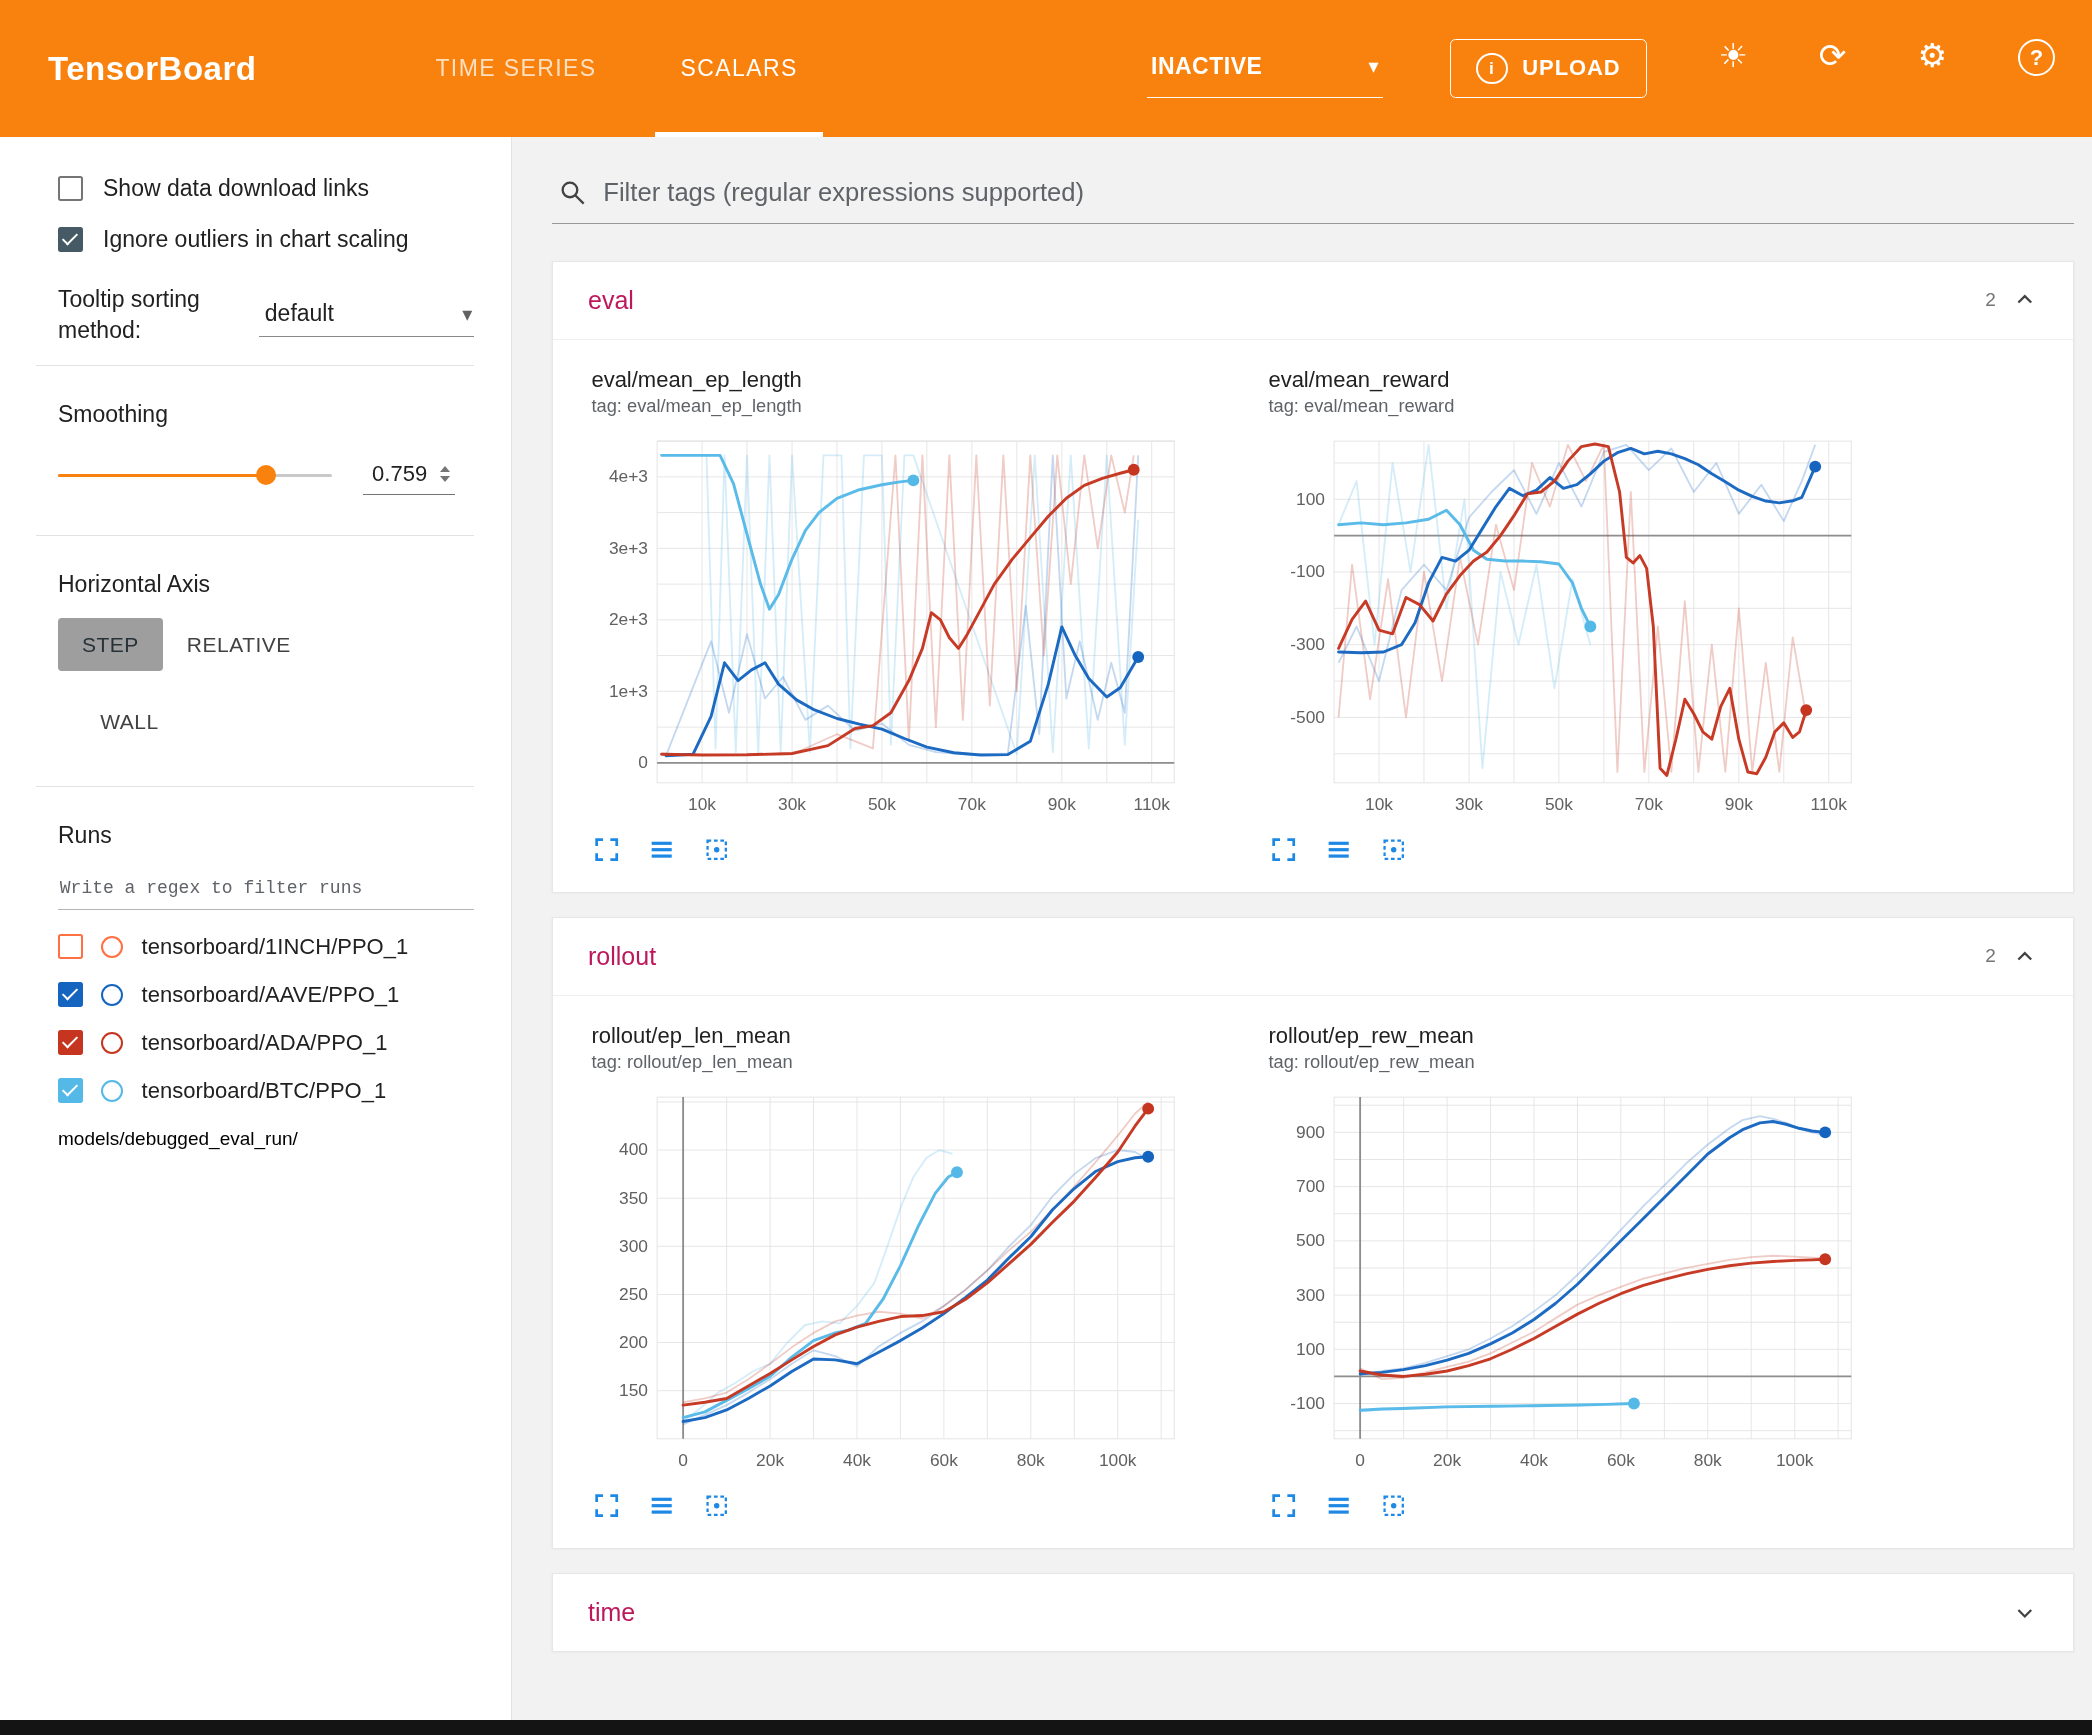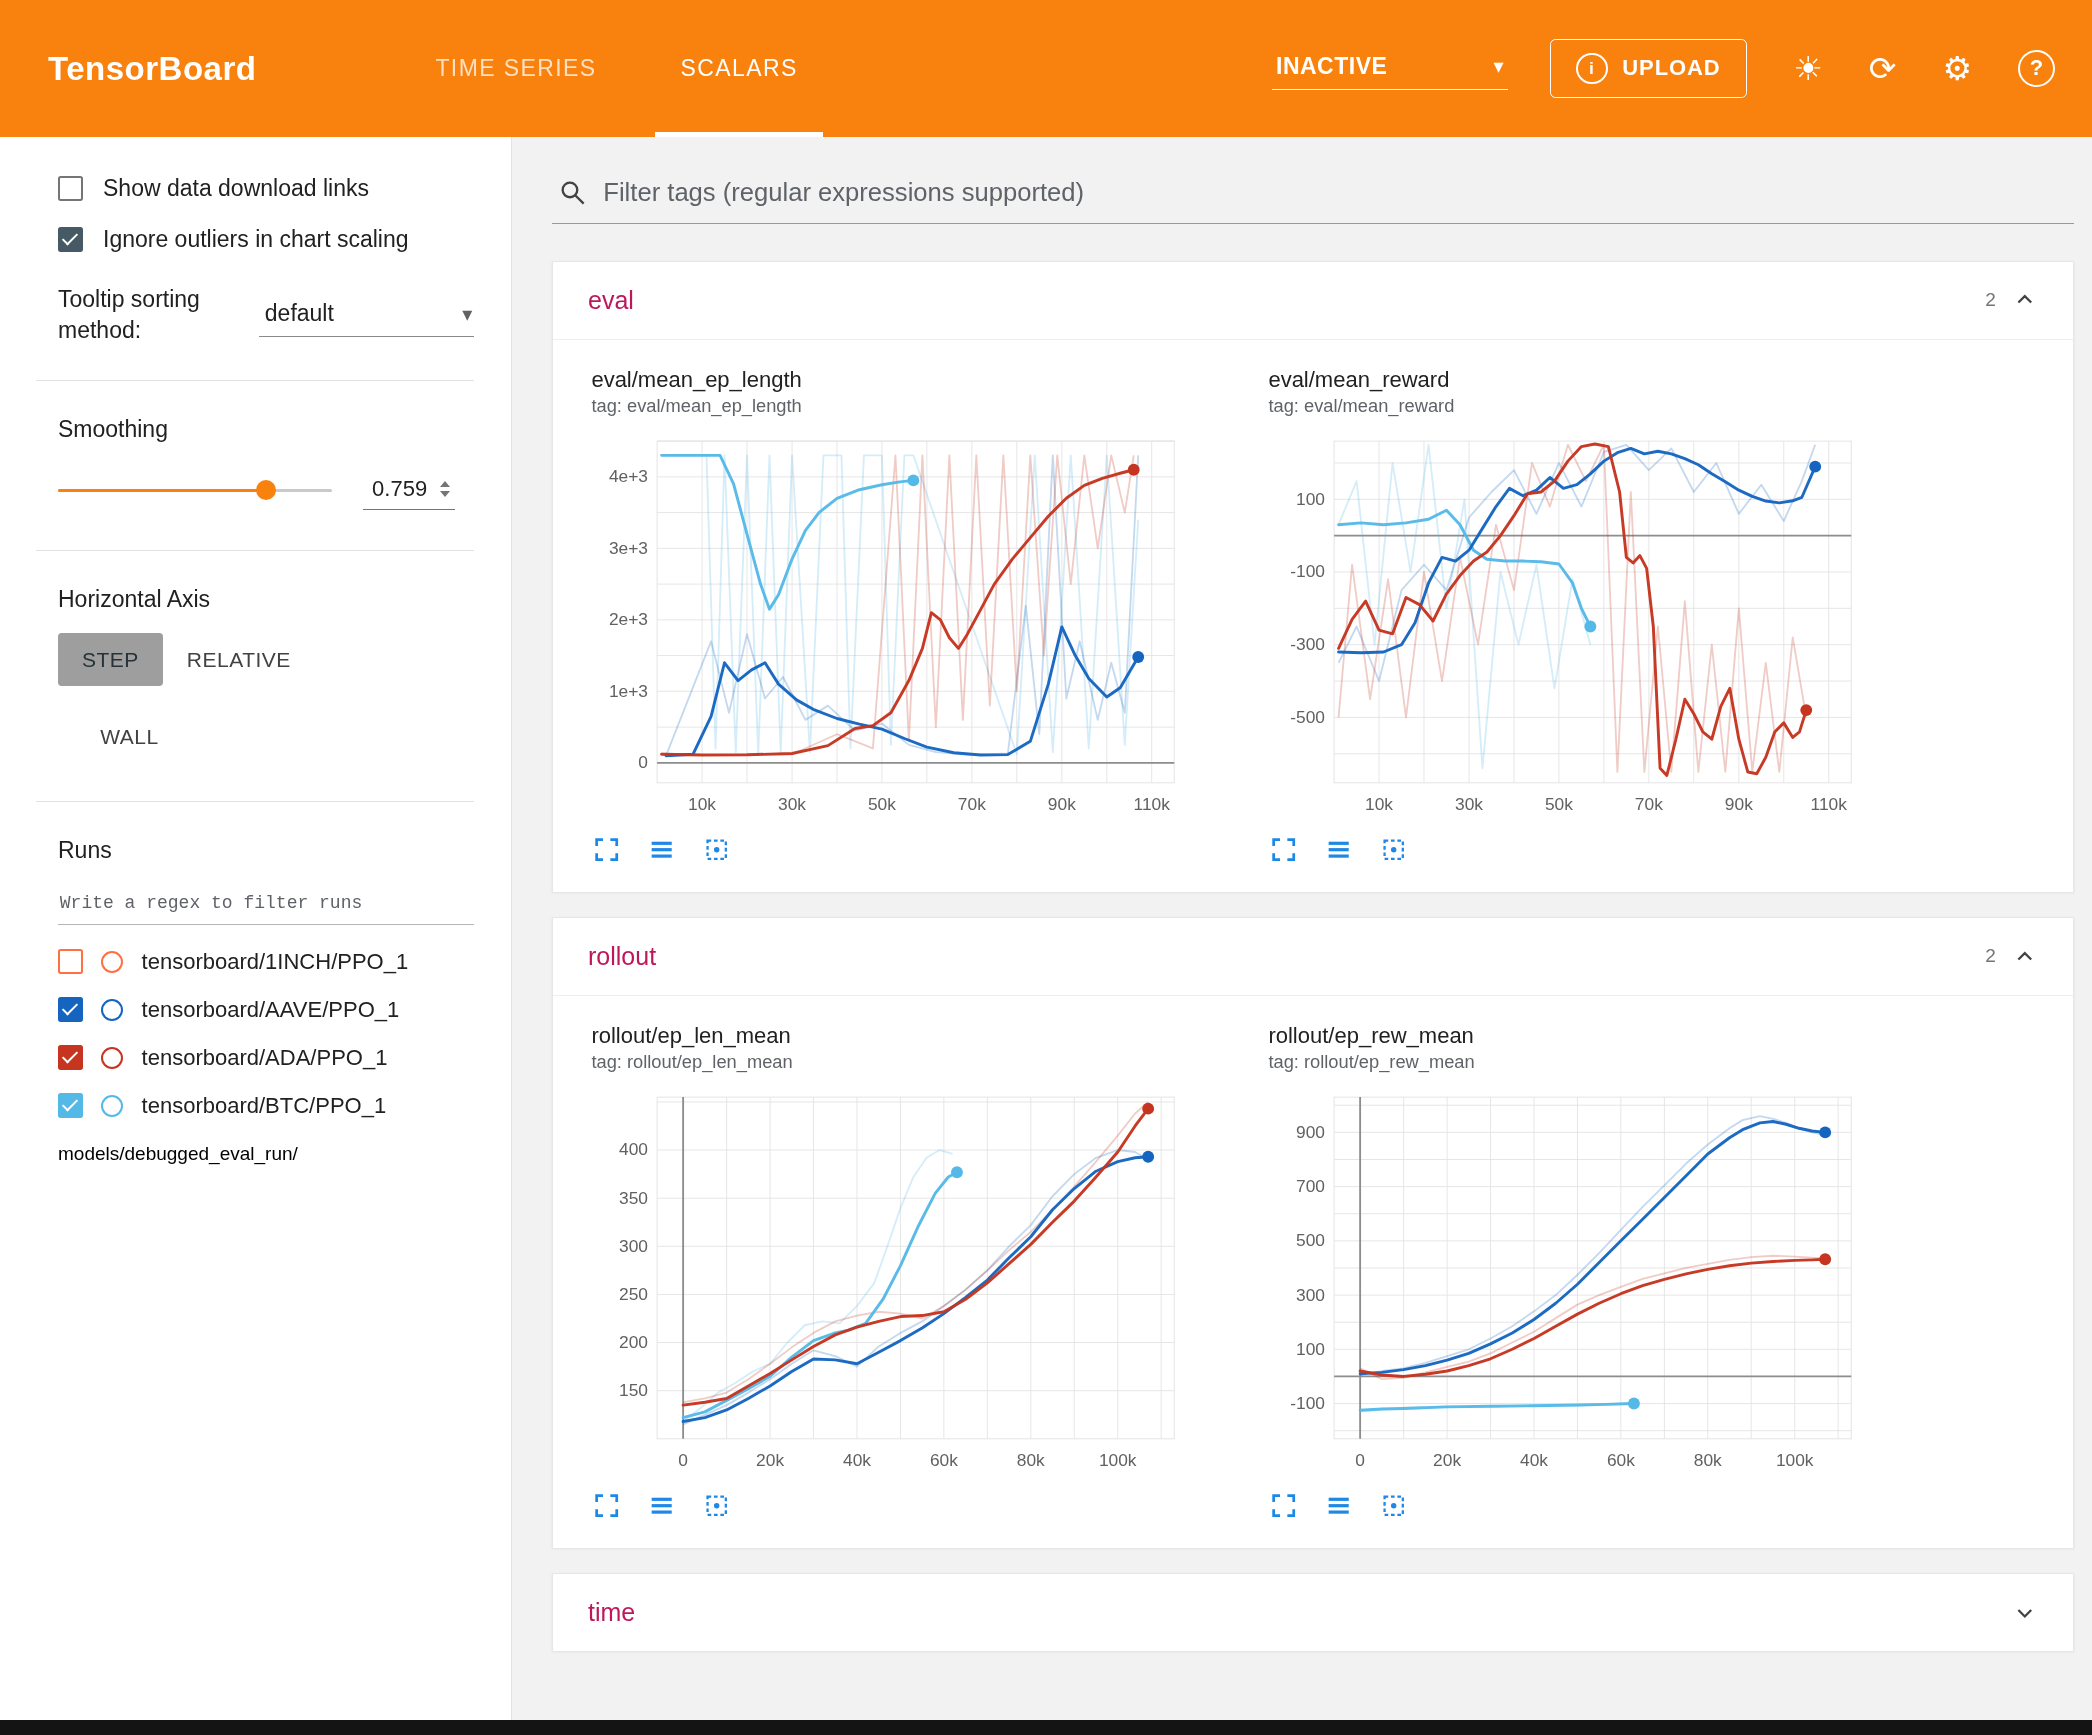--- a/index.html
+++ b/index.html
@@ -8,42 +8,42 @@
   .app{display:grid;grid-template-rows:137px 1fr;grid-template-columns:512px 1fr;height:1735px;}
 
   
   header{grid-column:1/3;background:#f8820d;display:flex;align-items:center;color:#fff;position:relative;}
   .brand{font-size:33px;font-weight:bold;margin-left:48px;letter-spacing:0.5px;}
   .tabs{display:flex;height:100%;margin-left:137px;}
   .tab{display:flex;align-items:center;padding:0 42px;font-size:23px;font-weight:500;letter-spacing:1.4px;
        color:rgba(255,255,255,.75);cursor:pointer;position:relative;}
   .tab.active{color:#fff;}
   .tab.active::after{content:"";position:absolute;left:16.4px;right:16.4px;bottom:0;height:4.6px;background:#fff;}
-  .header-right{margin-left:auto;display:flex;align-items:center;margin-right:37px;}
+  .header-right{margin-left:auto;display:flex;margin-right:37px;gap:25px;}
   .status-dd{display:flex;align-items:center;gap:64px;border-bottom:1.8px solid rgba(255,255,255,.95);
        padding:5.5px 3.7px 9.1px 3.7px;font-size:23px;font-weight:bold;letter-spacing:0.5px;cursor:pointer;min-width:228px;}
   .status-dd .caret{font-size:20px;margin-left:auto;}
   .upload-btn{margin-left:42px;background:transparent;border:1.8px solid #fff;border-radius:5.5px;color:#fff;
        display:flex;align-items:center;gap:14.6px;padding:12.8px 25.6px;font-size:22px;font-weight:bold;
        letter-spacing:0.9px;cursor:pointer;font-family:inherit;}
   .info-circle{width:27.4px;height:27.4px;border:2.3px solid #fff;border-radius:50%;display:inline-flex;
        align-items:center;justify-content:center;font-size:17.4px;font-style:normal;font-weight:bold;}
   .hicon{font-size:33px;margin-left:46px;cursor:pointer;line-height:1;}
   .qicon{width:33px;height:33px;border:2.7px solid #fff;border-radius:50%;display:inline-flex;align-items:center;
        justify-content:center;font-size:22px;font-weight:bold;}
 
   
   aside{background:#fff;border-right:0.9px solid #e3e3e3;padding:38px 37px 0 58px;box-sizing:border-box;overflow:hidden;}
   .cb-row{display:flex;align-items:center;gap:20px;margin-bottom:24px;cursor:pointer;}
   .cb{width:25px;height:25px;border:2.3px solid #757575;border-radius:2.7px;box-sizing:border-box;position:relative;background:#fff;flex:none;}
   .cb.checked{background:#455a64;border-color:#455a64;}
   .cb.checked::after{content:"";position:absolute;left:6.4px;top:0.9px;width:6.4px;height:12.8px;
        border:solid #fff;border-width:0 2.7px 2.7px 0;transform:rotate(45deg);}
   .cb-label{font-size:23px;white-space:nowrap;}
-  .tooltip-row{display:flex;align-items:center;margin-top:31px;margin-bottom:34px;}
+  .tooltip-row{display:flex;align-items:center;margin-top:31px;margin-bottom:19px;}
   .tt-label{font-size:23px;width:183px;line-height:1.35;}
   .dd{flex:1;display:flex;align-items:center;border-bottom:0.9px solid #8a8a8a;padding:7.3px 1.8px 9.1px 5.5px;
        font-size:23px;cursor:pointer;margin-left:18.3px;}
   .dd-caret{margin-left:auto;color:#616161;font-size:20px;}
   hr.divider{border:none;border-top:0.9px solid #e2e2e2;margin:0 0 0 -22px;}
   .sec-label{font-size:23px;margin:35px 0 7.3px 0;}
   .slider-row{display:flex;align-items:center;margin:27.4px 0 40px 0;}
   .slider{position:relative;width:274px;height:25.6px;cursor:pointer;flex:none;}
   .track{position:absolute;top:11px;left:0;right:0;height:3.7px;background:#c9c9c9;border-radius:1.8px;}
   .fill{height:3.7px;background:#f8820d;border-radius:1.8px;width:60%;}

